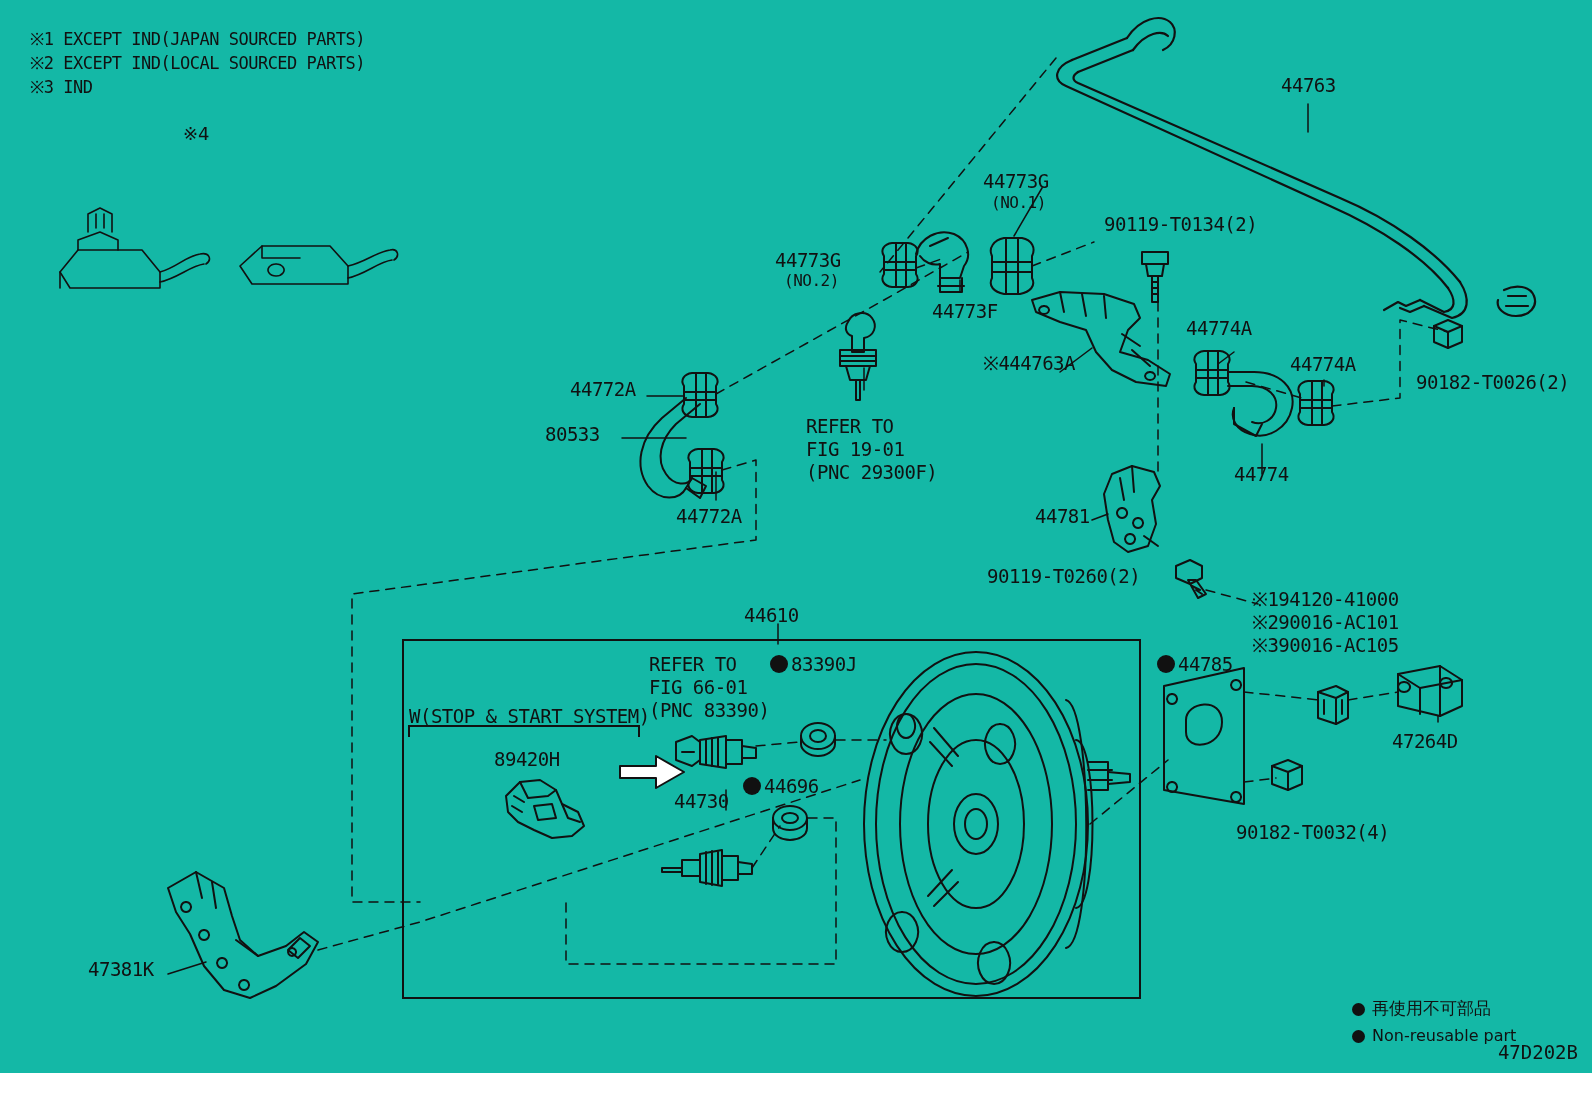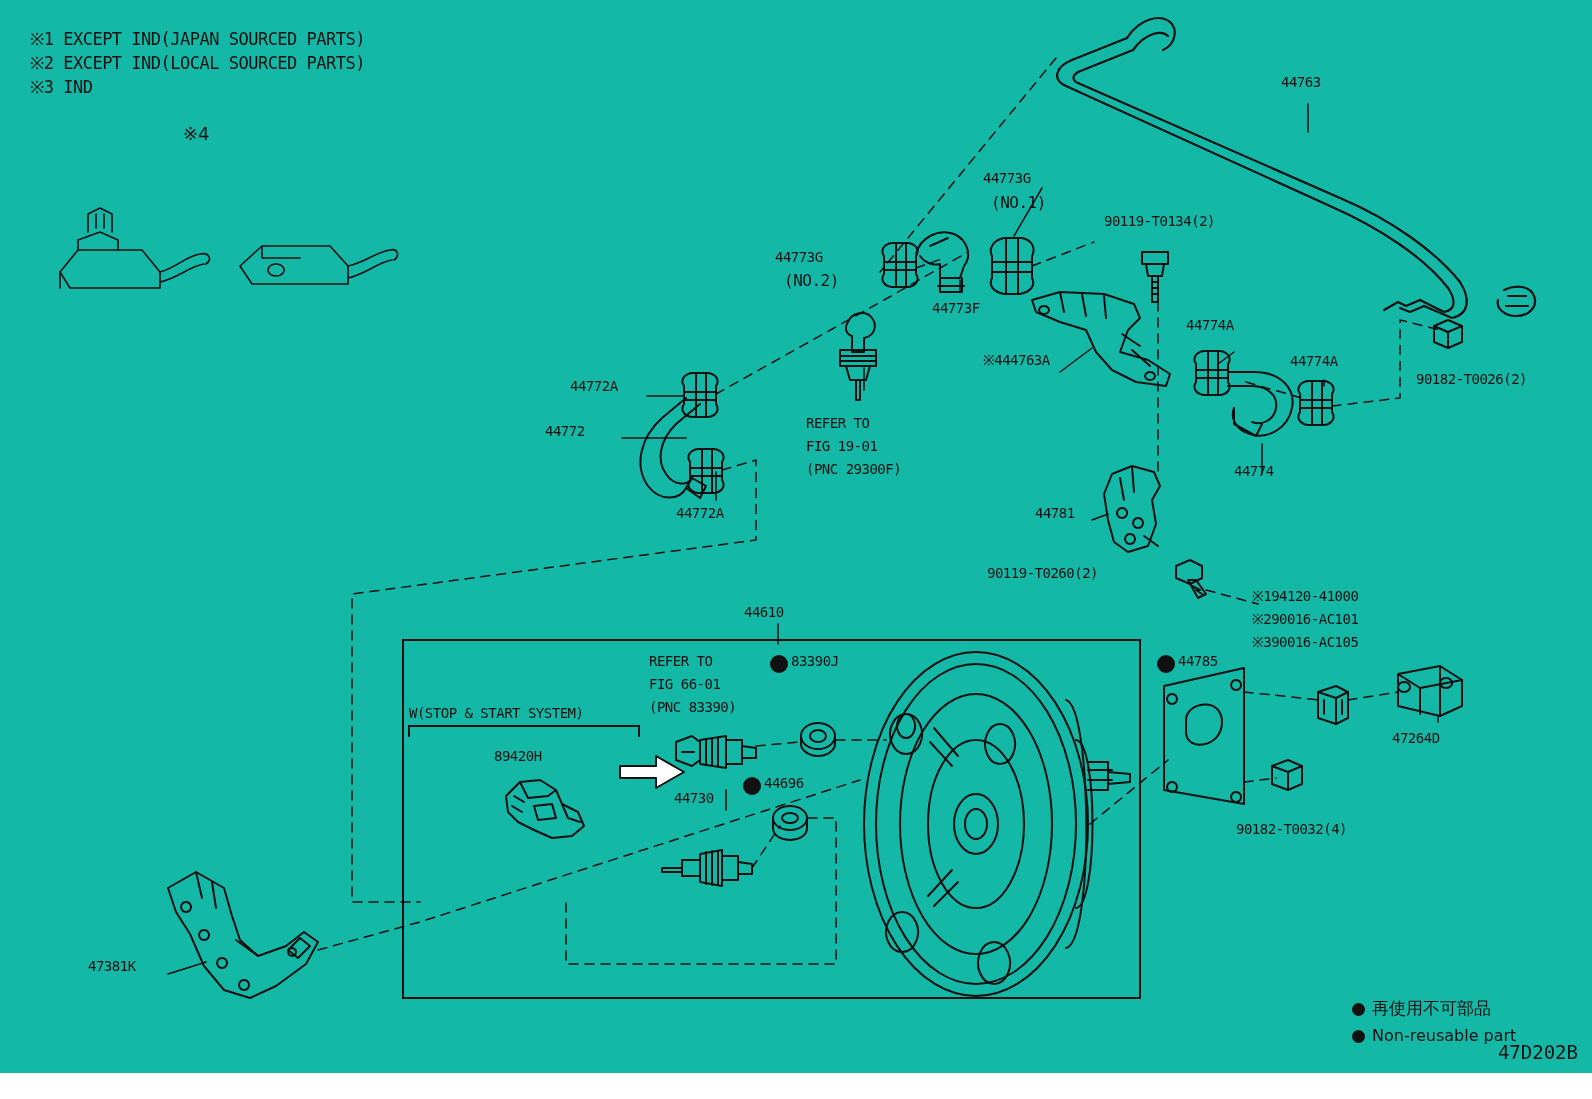--- a/index.html
+++ b/index.html
@@ -12,21 +12,21 @@
     width: 1592px;
     height: 1073px;
     background: #14b8a6;
     font-family: "DejaVu Sans Mono", monospace;
     color: #111111;
     overflow: hidden;
   }
   .lbl {
     position: absolute;
     font-family: "DejaVu Sans Mono", monospace;
-    font-size: 14px;
+    font-size: 19px;
     letter-spacing: -0.5px;
     color: #111;
     white-space: pre;
     line-height: 1.18;
   }
   .note {
     position: absolute;
     font-family: "DejaVu Sans Mono", monospace;
     font-size: 17px;
     letter-spacing: -0.5px;
@@ -445,21 +445,21 @@
   <div class="lbl" style="left:932px; top:300px;">44773F</div>
 
   <div class="lbl" style="left:1186px; top:317px;">44774A</div>
   <div class="lbl" style="left:1290px; top:353px;">44774A</div>
 
   <div class="lbl" style="left:983px; top:352px;">※444763A</div>
 
   <div class="lbl" style="left:1416px; top:371px;">90182-T0026(2)</div>
 
   <div class="lbl" style="left:570px; top:378px;">44772A</div>
-  <div class="lbl" style="left:545px; top:423px;">44772</div>
+  <div class="lbl" style="left:545px; top:423px;">80533</div>
   <div class="lbl" style="left:676px; top:505px;">44772A</div>
 
   <div class="lbl" style="left:1234px; top:463px;">44774</div>
 
   <div class="lbl" style="left:1035px; top:505px;">44781</div>
 
   <div class="lbl" style="left:987px; top:565px;">90119-T0260(2)</div>
 
   <div class="lbl" style="left:1252px; top:588px;">※194120-41000</div>
   <div class="lbl" style="left:1252px; top:611px;">※290016-AC101</div>

